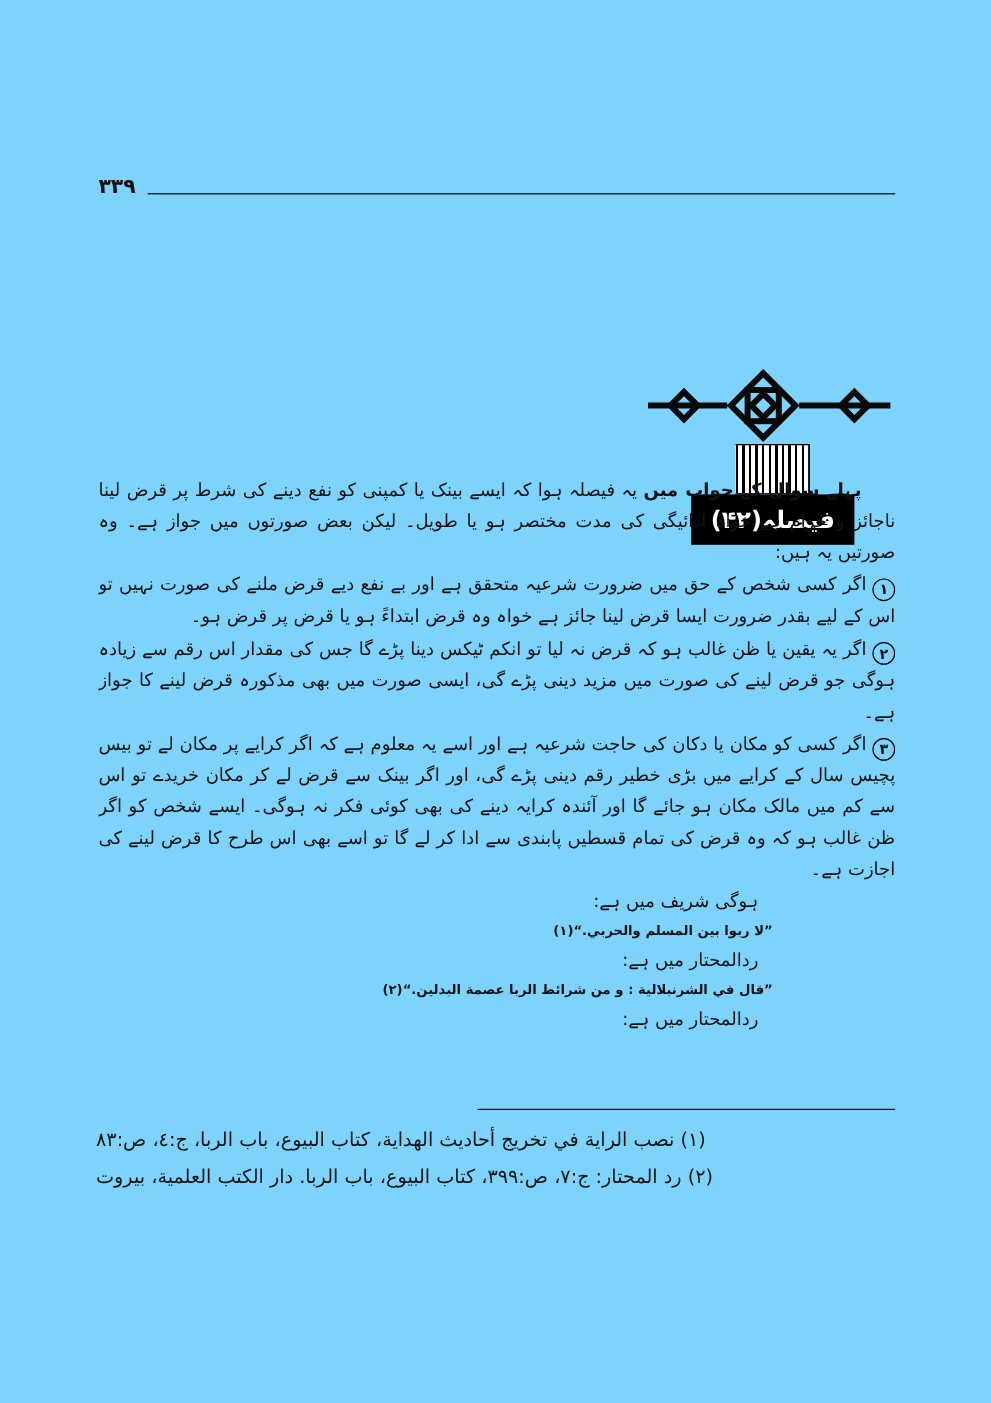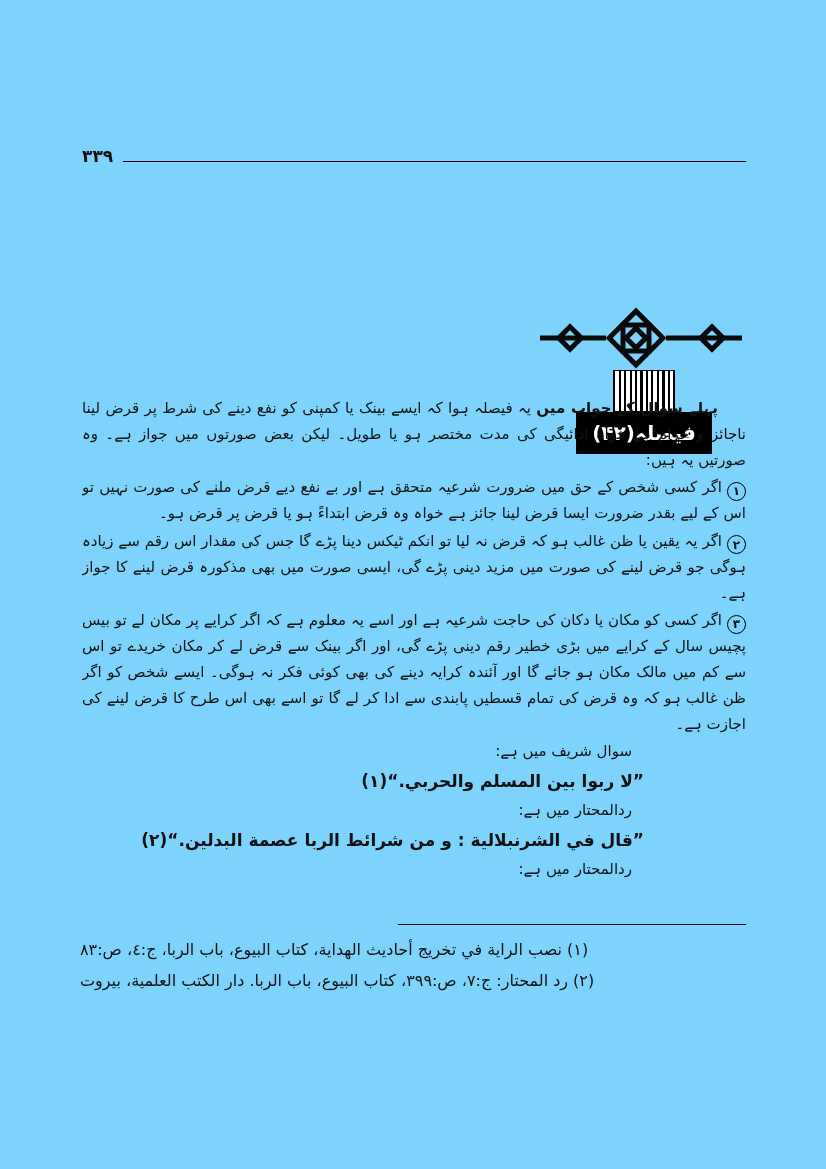--- a/index.html
+++ b/index.html
@@ -92,21 +92,21 @@
     line-height: 1;
     margin-left: 5px;
     vertical-align: -3px;
     font-weight: bold;
   }
   .line { text-align: right; margin-bottom: 2px; }
   .src-intro { padding-left: 0; padding-right: 58px; }
   .src-label { padding-right: 114px; }
   .quote {
     padding-right: 102px;
-    font-size: 17px;
+    font-size: 11px;
     font-weight: bold;
     font-family: "DejaVu Sans", sans-serif;
   }
 
   
   .footnotes {
     position: absolute;
     top: 924px; left: 80px; right: 80px;
     direction: rtl;
   }
@@ -150,21 +150,21 @@
   <main class="body" dir="rtl">
 
     <p class="par intro"><b>پہلے سوال کے جواب میں</b><span> یہ فیصلہ ہوا کہ ایسے بینک یا کمپنی کو نفع دینے کی شرط پر قرض لینا ناجائز و حرام ہے خواہ ادائیگی کی مدت مختصر ہو یا طویل۔ لیکن بعض صورتوں میں جواز ہے۔ وہ صورتیں یہ ہیں:</span></p>
 
     <p class="par point"><span class="circle-num">۱</span><span>اگر کسی شخص کے حق میں ضرورت شرعیہ متحقق ہے اور بے نفع دیے قرض ملنے کی صورت نہیں تو اس کے لیے بقدر ضرورت ایسا قرض لینا جائز ہے خواہ وہ قرض ابتداءً ہو یا قرض پر قرض ہو۔</span></p>
 
     <p class="par point"><span class="circle-num">۲</span><span>اگر یہ یقین یا ظن غالب ہو کہ قرض نہ لیا تو انکم ٹیکس دینا پڑے گا جس کی مقدار اس رقم سے زیادہ ہوگی جو قرض لینے کی صورت میں مزید دینی پڑے گی، ایسی صورت میں بھی مذکورہ قرض لینے کا جواز ہے۔</span></p>
 
     <p class="par point"><span class="circle-num">۳</span><span>اگر کسی کو مکان یا دکان کی حاجت شرعیہ ہے اور اسے یہ معلوم ہے کہ اگر کرایے پر مکان لے تو بیس پچیس سال کے کرایے میں بڑی خطیر رقم دینی پڑے گی، اور اگر بینک سے قرض لے کر مکان خریدے تو اس سے کم میں مالک مکان ہو جائے گا اور آئندہ کرایہ دینے کی بھی کوئی فکر نہ ہوگی۔ ایسے شخص کو اگر ظن غالب ہو کہ وہ قرض کی تمام قسطیں پابندی سے ادا کر لے گا تو اسے بھی اس طرح کا قرض لینے کی اجازت ہے۔</span></p>
 
-    <p class="line src-label">سوال شریف میں ہے:</p>
+    <p class="line src-label">ہوگی شریف میں ہے:</p>
     <p class="line quote">”لا ربوا بين المسلم والحربي.“(١)</p>
     <p class="line src-label">ردالمحتار میں ہے:</p>
     <p class="line quote">”قال في الشرنبلالية : و من شرائط الربا عصمة البدلين.“(٢)</p>
     <p class="line src-label">ردالمحتار میں ہے:</p>
 
   </main>
 
   <footer class="footnotes" dir="rtl">
     <div class="fn-rule"></div>
     <p class="fn">(١) نصب الراية في تخريج أحاديث الهداية، كتاب البيوع، باب الربا، ج:٤، ص:٨٣</p>

